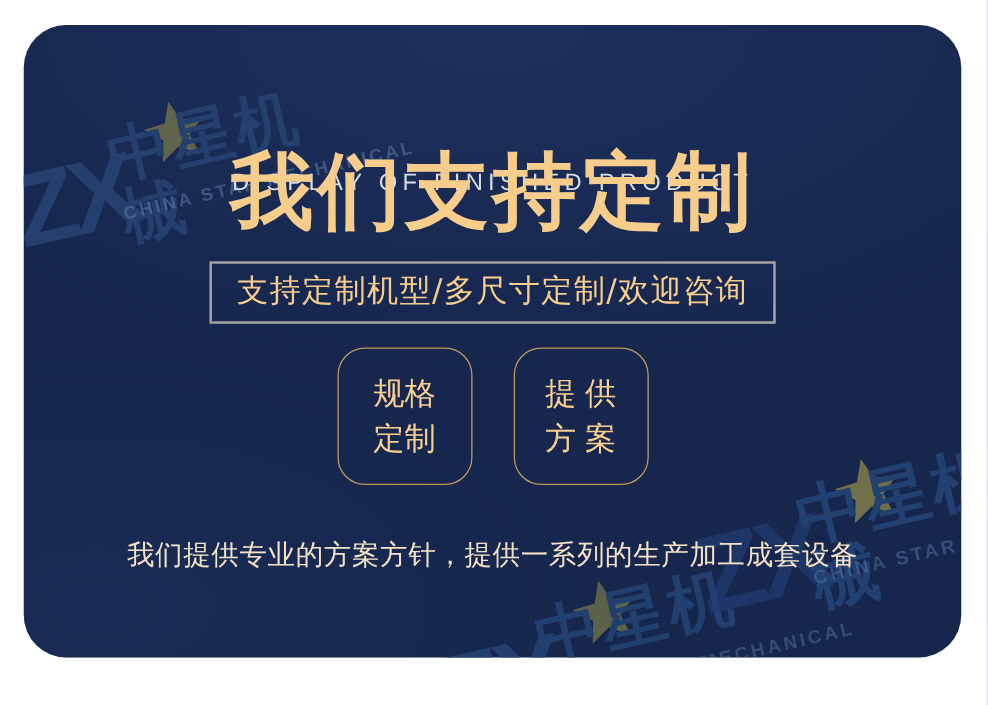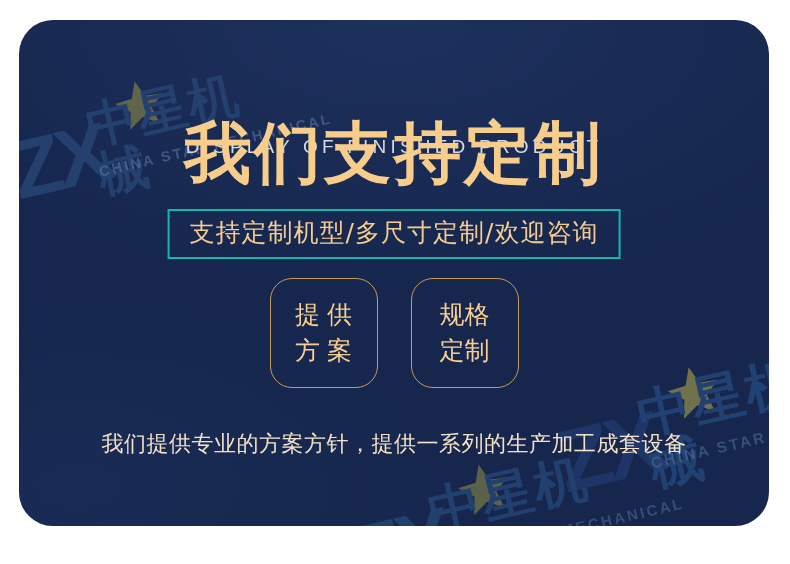--- a/index.html
+++ b/index.html
@@ -163,21 +163,21 @@
     font-weight: 700;
     letter-spacing: 3px;
     font-family: "DejaVu Sans", sans-serif;
   }
 
   .subbar {
     position: absolute;
     left: 50%;
     transform: translateX(-50%);
     top: 189px;
-    border: 2px solid #14b8a6;
+    border: 2px solid #a3a3a3;
     padding: 7px 20px 9px 20px;
     color: #f6cd8e;
     font-size: 25px;
     line-height: 30px;
     letter-spacing: 1px;
     font-family: "DejaVu Sans", sans-serif;
     white-space: nowrap;
   }
 
   .features {
@@ -270,28 +270,28 @@
 
     <div class="content">
 
       <div class="eyebrow">DISPLAY OF FINISHED PRODUCT</div>
 
       <div class="headline">我们支持定制</div>
 
       <div class="subbar">支持定制机型/多尺寸定制/欢迎咨询</div>
 
       <div class="features">
+        <div class="feature">
+          <span class="l1">规格</span>
+          <span class="l2">定制</span>
+        </div>
         <div class="feature spaced">
           <span class="l1">提供</span>
           <span class="l2">方案</span>
         </div>
-        <div class="feature">
-          <span class="l1">规格</span>
-          <span class="l2">定制</span>
-        </div>
       </div>
 
       <div class="paragraph">
         <span class="pline">我们提供专业的方案方针，提供一系列的生产加工成套设备</span>
       </div>
 
     </div>
   </div>
 </div>
 

